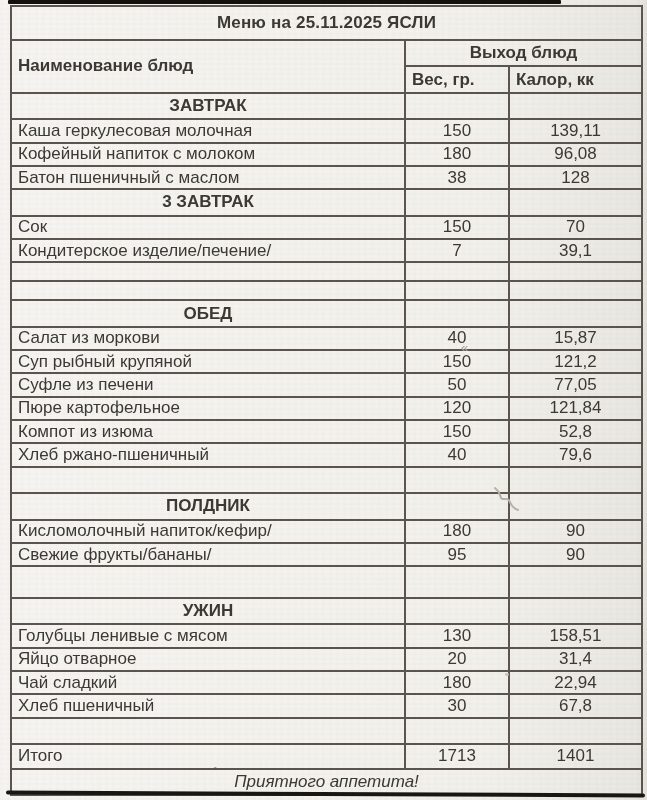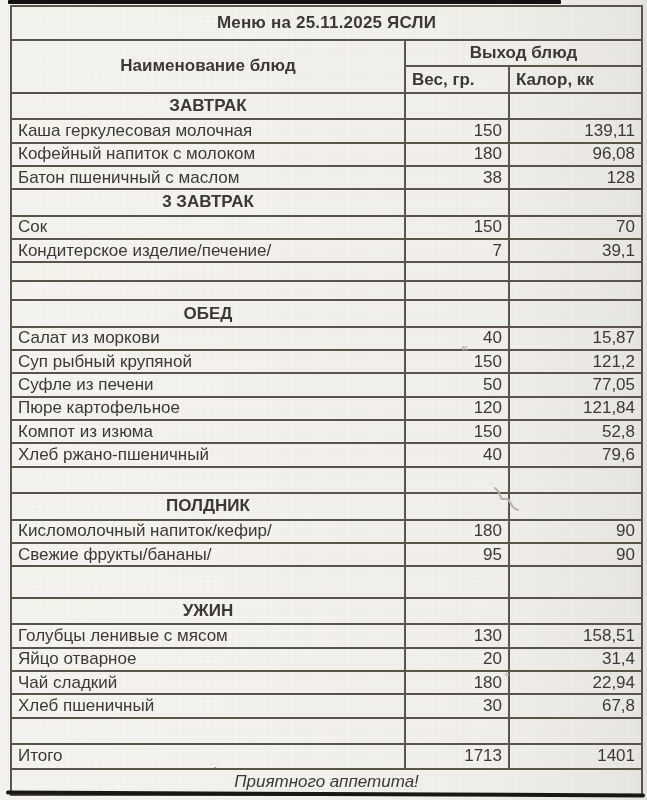--- a/index.html
+++ b/index.html
@@ -34,25 +34,25 @@
   tr.r-item{height:17px;}
   tr.r-total{height:23px;}
   tr.r-footer{height:25px;margin-top:34px;}
   tr.gap-s{height:18px;}
   tr.gap-m{height:25px;}
   tr.gap-l{height:30px;}
   .title-cell{
     font-size:26px;font-weight:700;text-align:center;color:#2b2925;letter-spacing:0.2px;
   }
   .hdr{font-weight:700;color:#2e2c27;font-size:17.5px;}
-  .name-hdr{text-align:center;border-radius:11px;}
+  .name-hdr{border-radius:11px;}
   .group-hdr{text-align:center;}
   .sub-hdr{text-align:left;padding-left:5px;}
   .cell-name{text-align:left;padding-left:5px;}
-  .cell-num{text-align:right;border-radius:7px;}
+  .cell-num{text-align:center;border-radius:7px;}
   .cell-weight{padding-right:10px;}
   .cell-cal{padding-right:6px;}
   .section-cell{text-align:center;font-weight:700;color:#2e2c27;}
   .footer-cell{text-align:center;font-style:italic;font-size:18px;color:#44413b;}
   .artifact{position:absolute;pointer-events:none;}
   .art-guillemet{left:461px;top:340px;font-size:13px;color:#a7a299;}
   .art-dot{left:213px;top:760px;font-size:16px;font-weight:700;color:#55524b;}
   .art-speck{left:505px;top:673px;width:4px;height:3px;background:#c6c2b9;border-radius:50%;}
   .art-squiggle{left:491px;top:486px;}
 </style>

